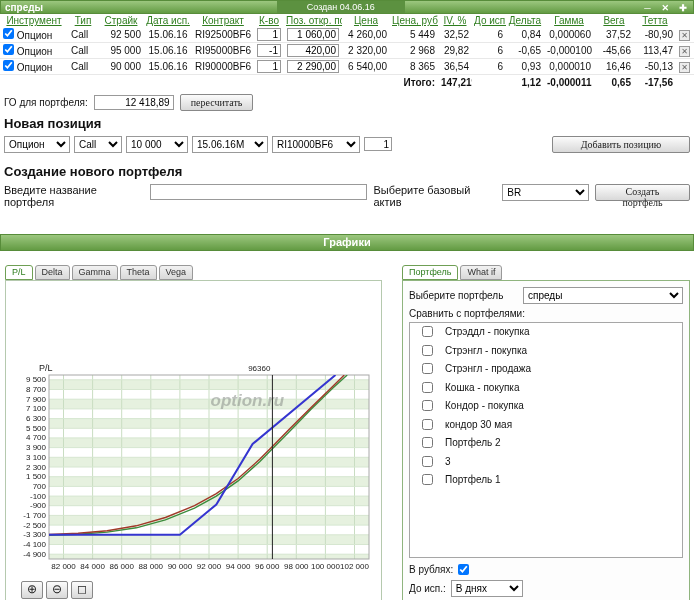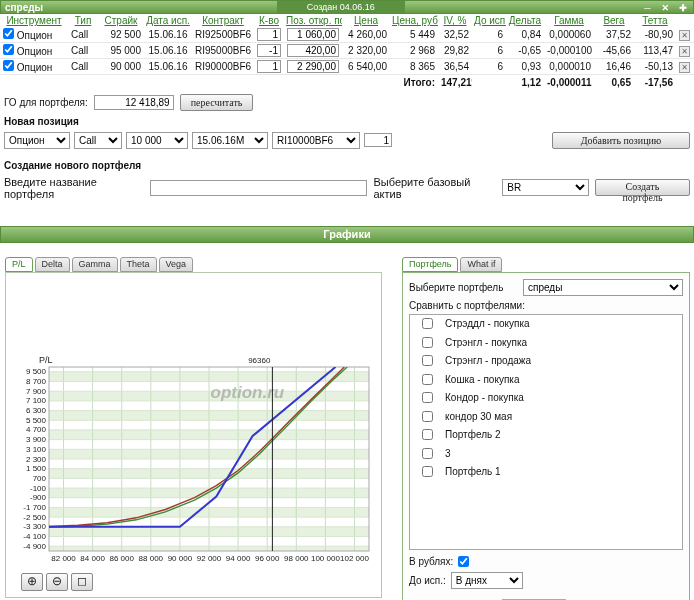--- a/index.html
+++ b/index.html
@@ -27,29 +27,29 @@
     text-align: center; background: #ececec; border: 1px solid #999; color: #666;
     font-size: 8px; cursor: pointer; }
   tr.totals td { font-weight: bold; border-top: 1px solid #c2c2c2; border-bottom: none; }
 
   .go-row { display: flex; align-items: center; gap: 6px; font-size: 10px; padding: 4px 4px 2px; }
   .go-row input { width: 80px; font-size: 10px; height: 15px; border: 1px solid #999;
     text-align: right; padding: 0 3px; font-family: inherit; }
   button { background: linear-gradient(#fbfbfb, #d9d9d9); border: 1px solid #888;
     border-radius: 2px; font-size: 10px; font-family: Liberation Serif, serif; padding: 1px 10px;
     height: 17px; cursor: pointer; color: #222; }
-  h2.section { font-size: 10px; margin: 3px 0 3px 4px; font-weight: bold; }
+  h2.section { font-size: 13px; margin: 3px 0 3px 4px; font-weight: bold; }
 
   .newpos-row { display: flex; align-items: center; gap: 4px; padding: 2px 4px 8px; }
   select { font-size: 10px; height: 17px; border: 1px solid #999; background: #fff; font-family: inherit; }
   .qty-new { width: 28px; height: 14px; border: 1px solid #999; font-size: 10px;
     text-align: right; font-family: inherit; }
   .add-btn { margin-left: auto; width: 138px; }
 
-  .create-row { display: flex; align-items: center; gap: 6px; padding: 2px 4px 6px; font-size: 11px; }
+  .create-row { display: flex; align-items: flex-start; gap: 6px; padding: 2px 4px 6px; font-size: 11px; }
   .name-input { width: 226px; height: 16px; border: 1px solid #999; font-size: 10px; font-family: inherit; }
   .asset-label { margin-left: auto; }
 
   .charts-bar { margin-top: 20px; height: 17px; background: linear-gradient(#9cc77f, #639b43);
     border: 1px solid #578c3a; color: #fff; font-weight: bold; font-size: 11px;
     text-align: center; line-height: 15px; }
 
   .charts-row { display: flex; margin-top: 14px; padding-left: 5px; gap: 20px; }
   .left-col { width: 377px; } .right-col { width: 288px; }
   .tabs { display: flex; gap: 2px; }

